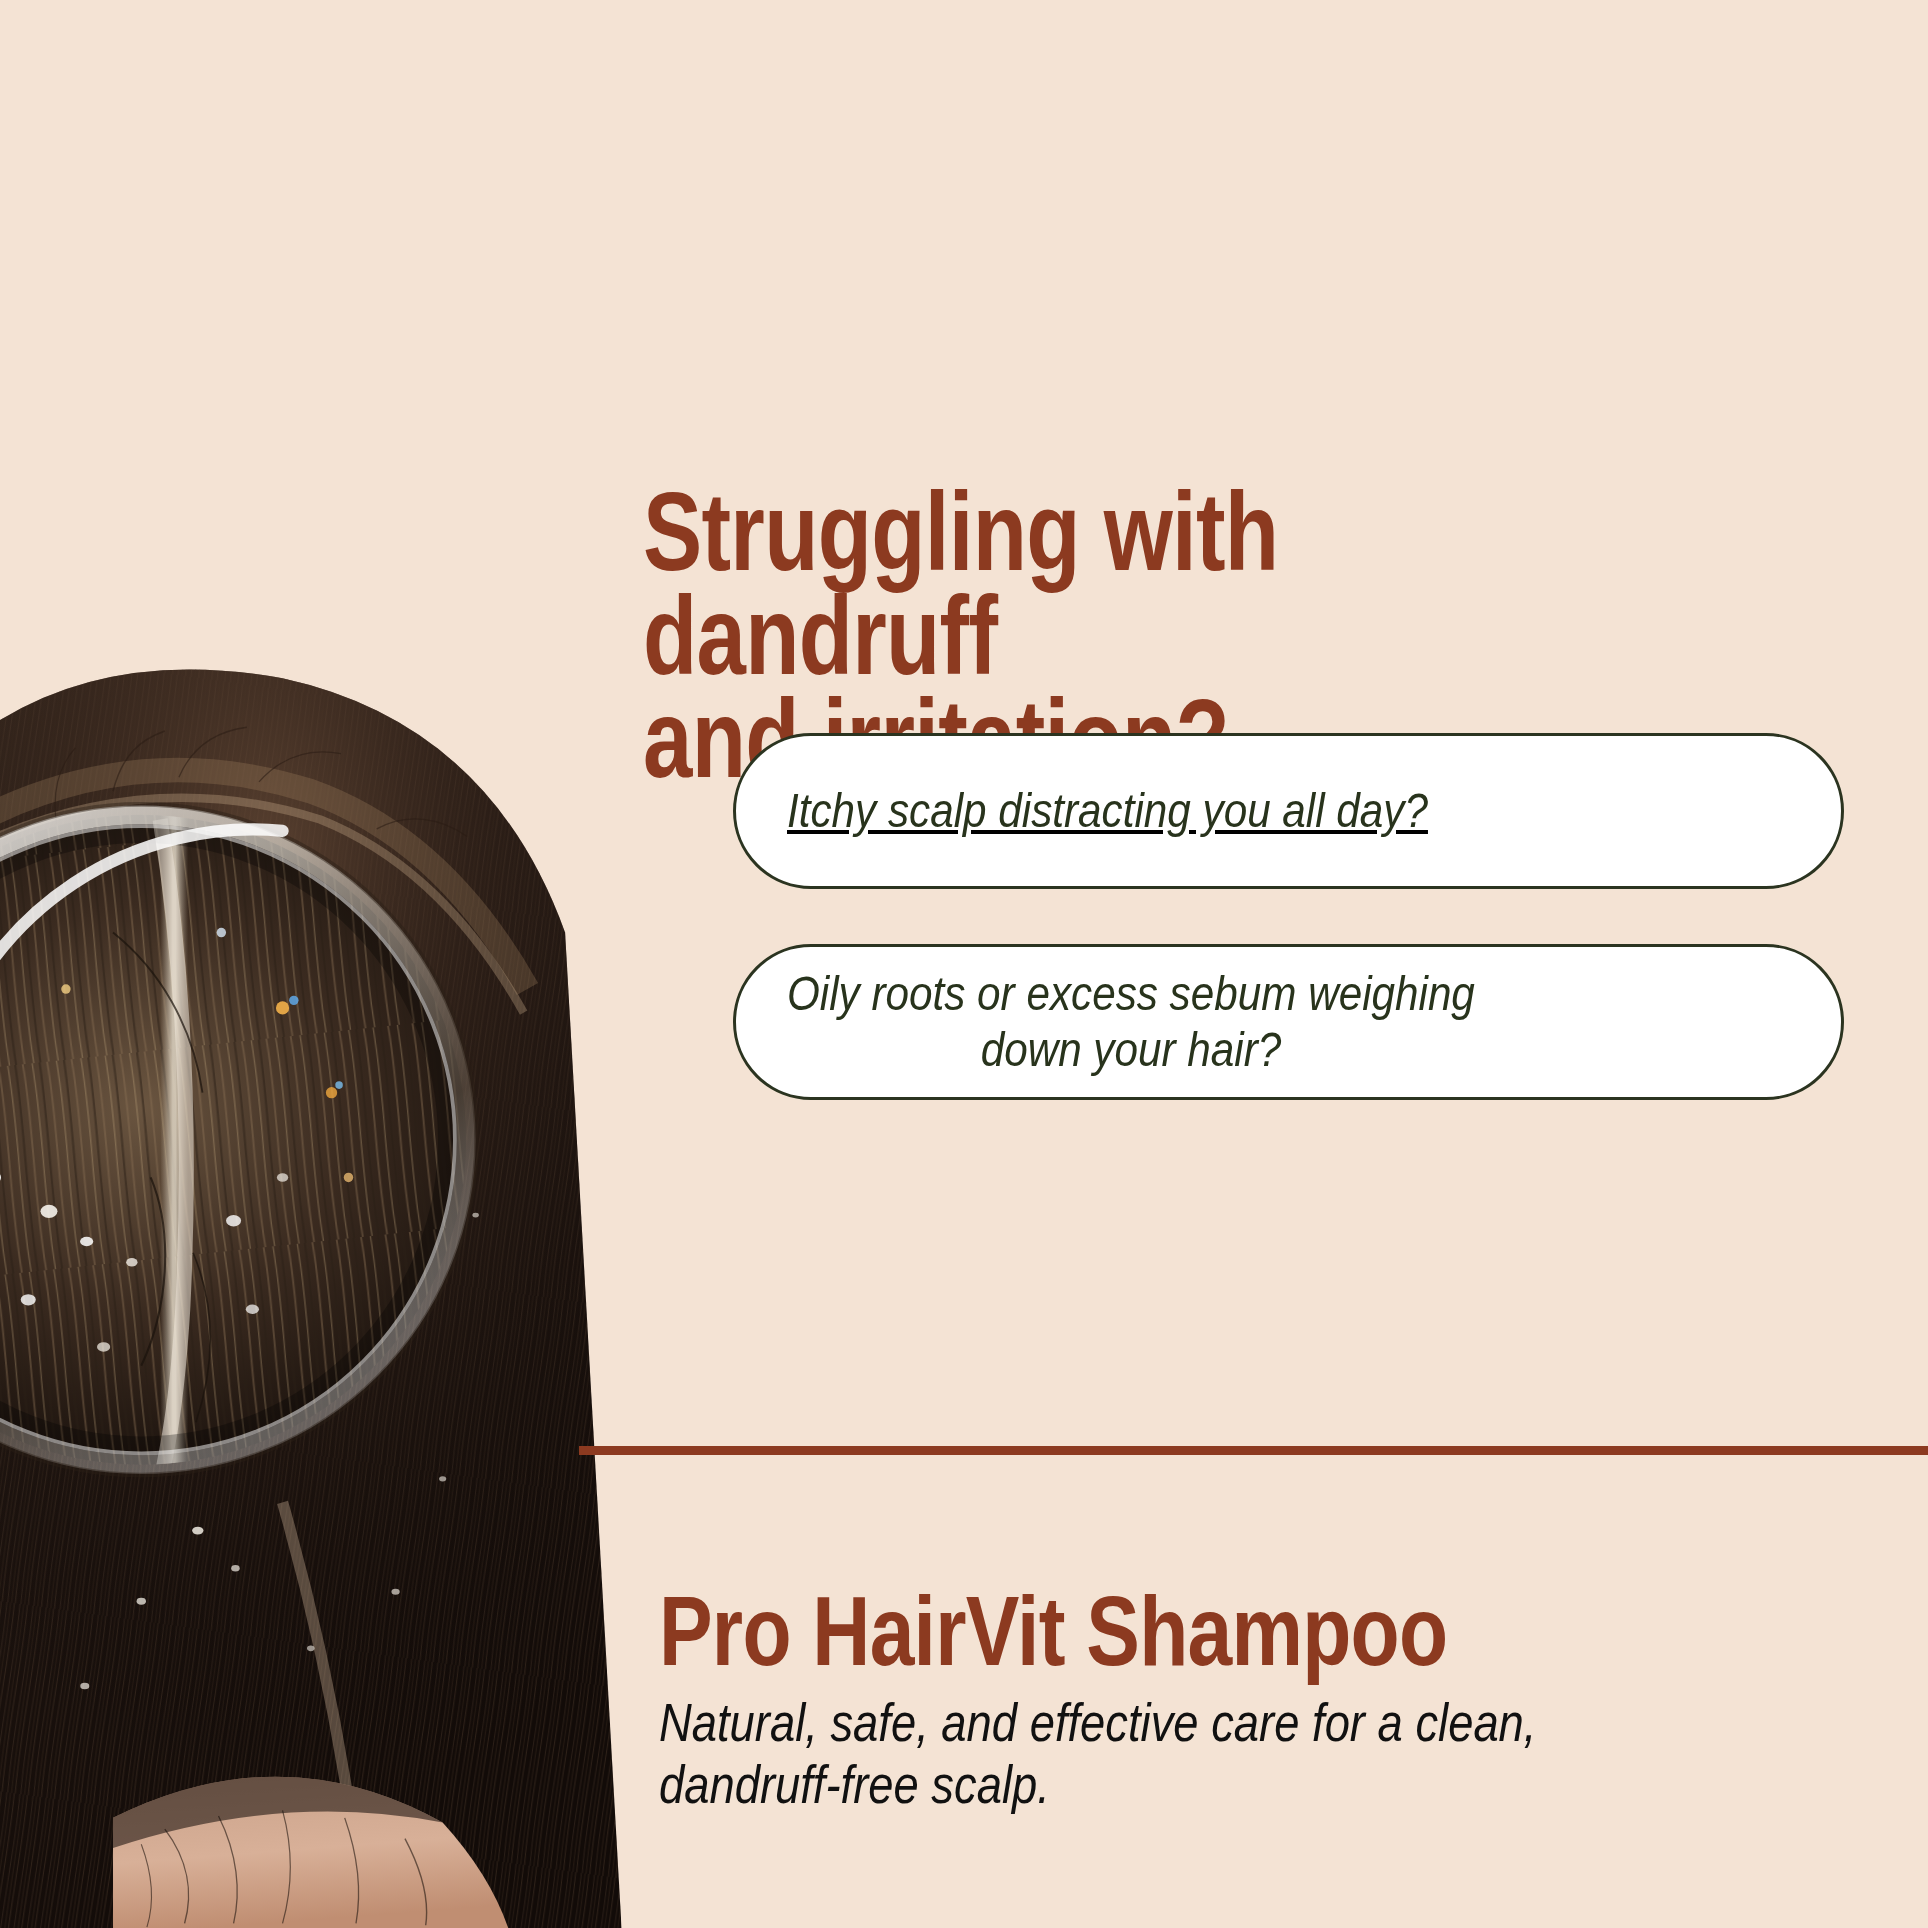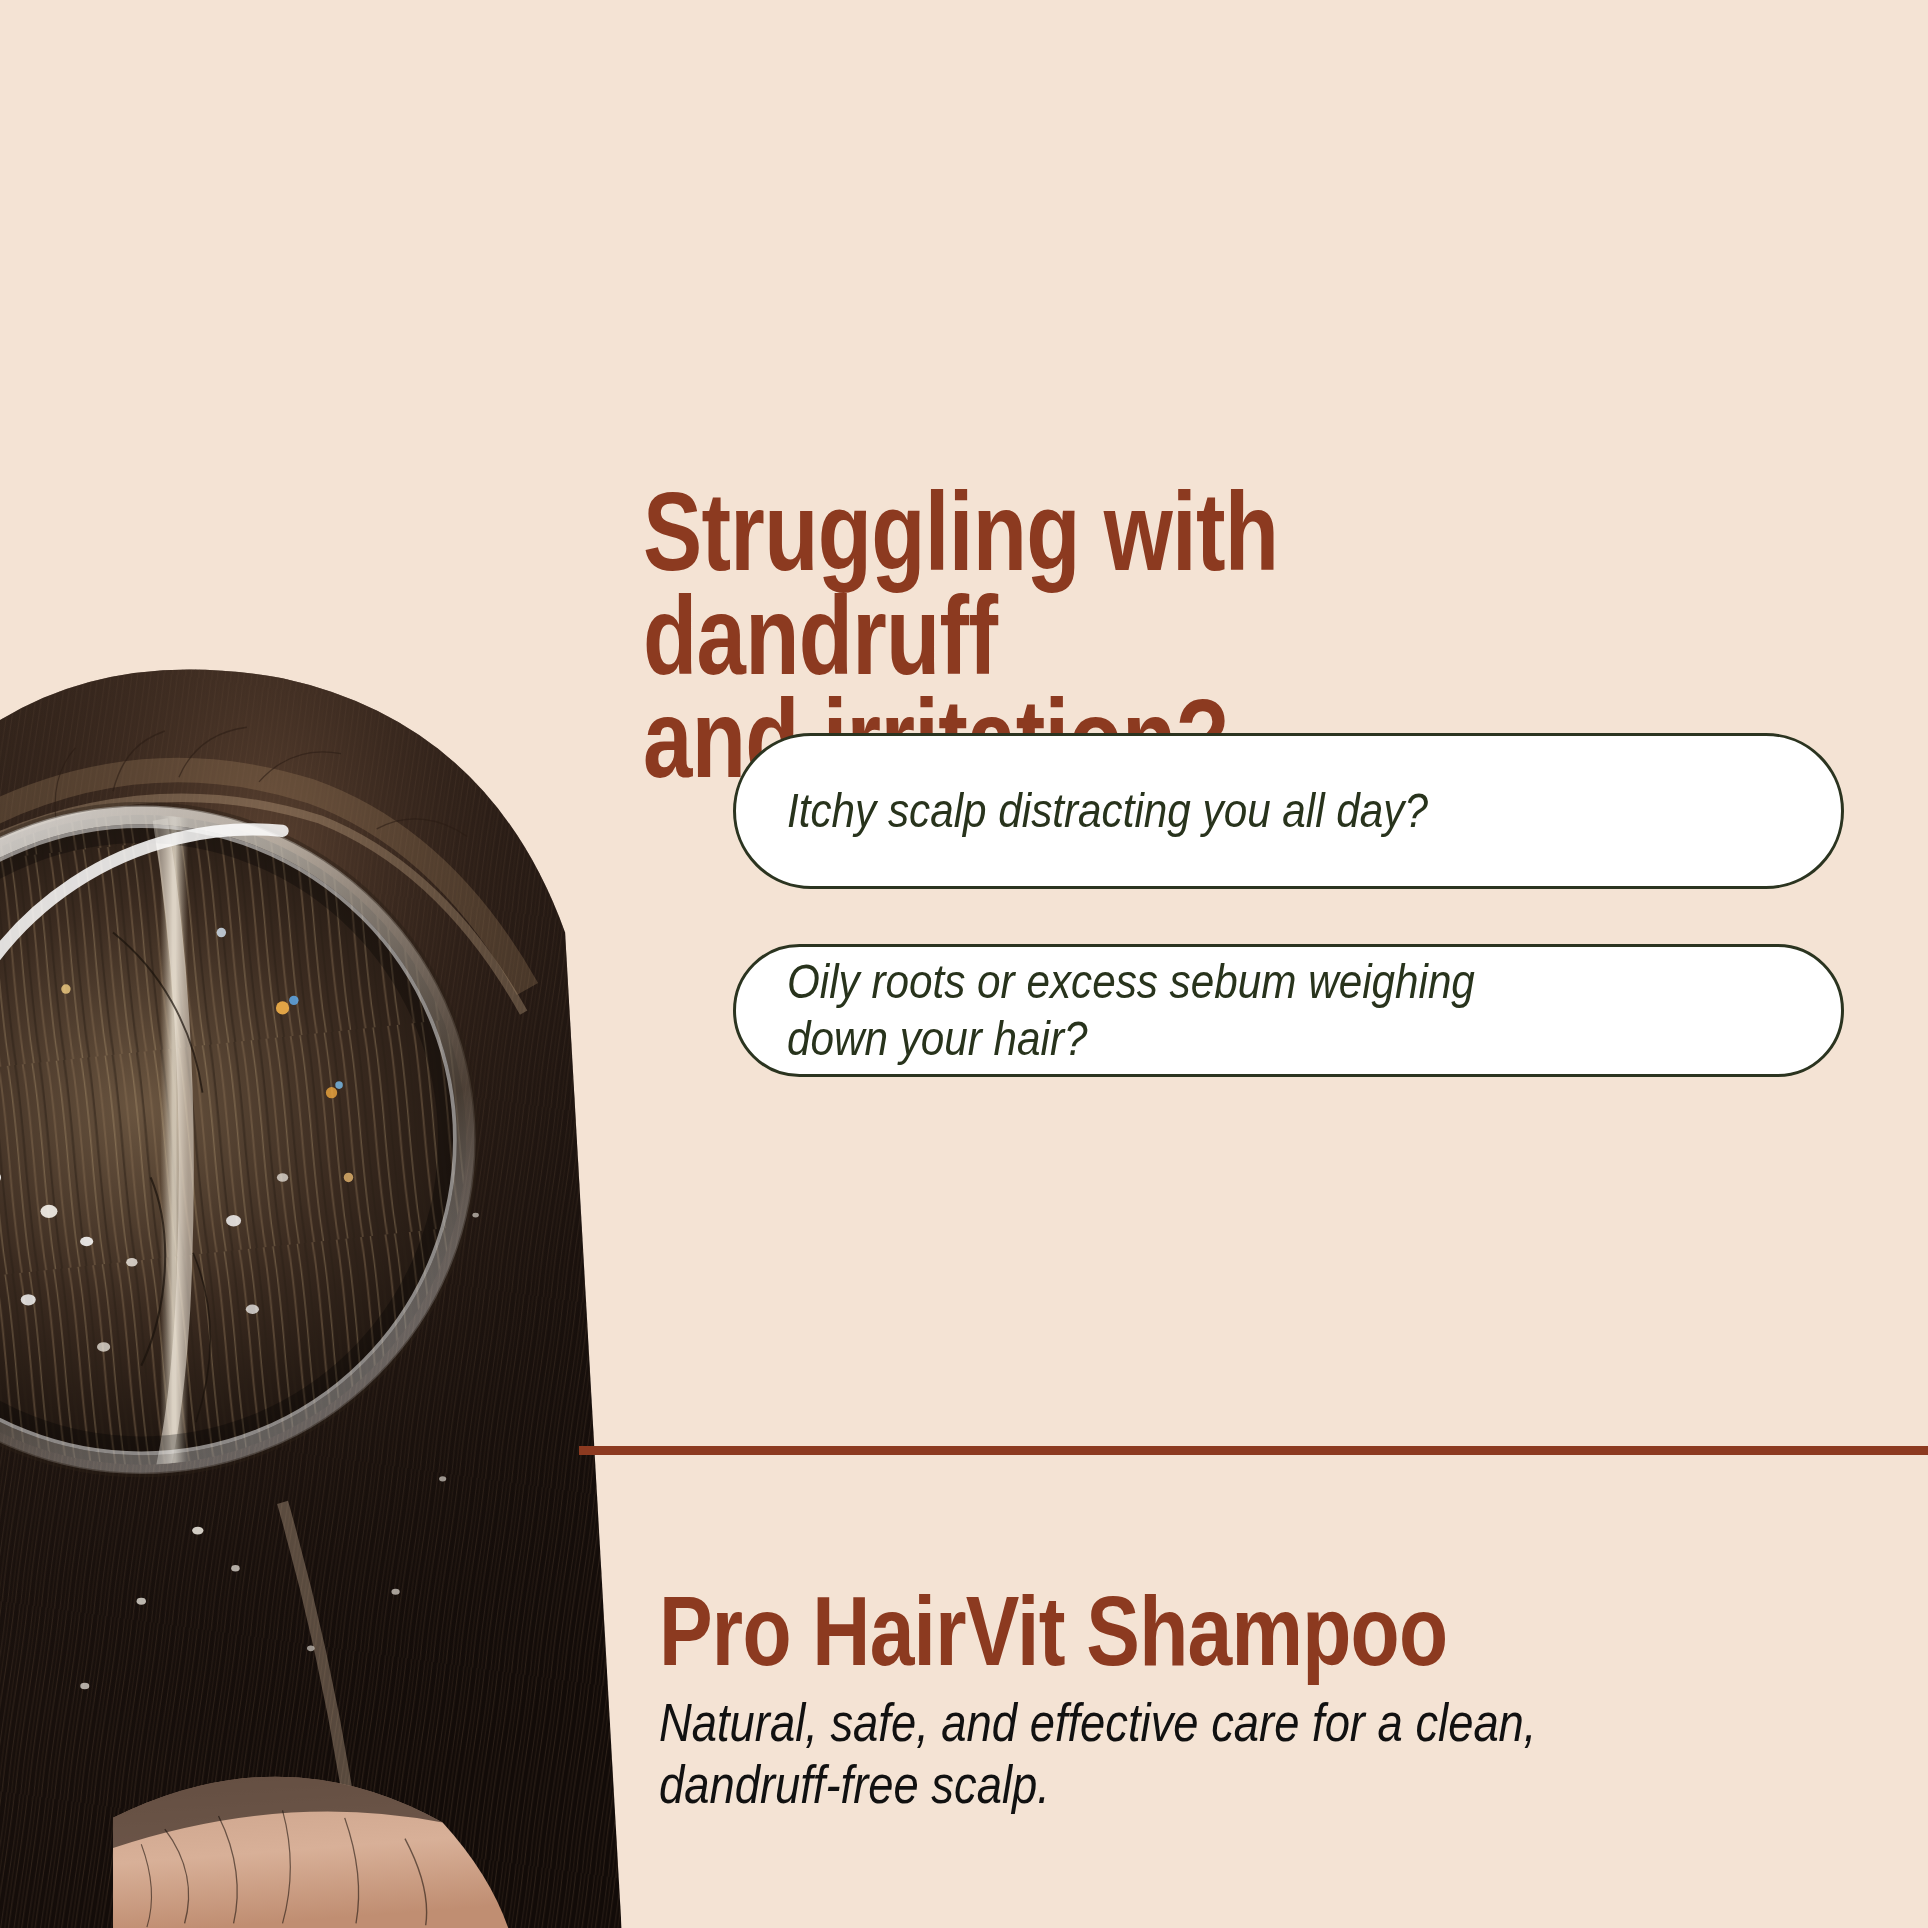--- a/index.html
+++ b/index.html
@@ -28,22 +28,22 @@
 
   #pills{ position:absolute; left:733px; top:733px; width:1111px; }
   .pill{
     box-sizing:border-box;
     background:#FFFFFF;
     border:3.8px solid #2B3420;
     border-radius:941px;
     display:flex; align-items:center;
     padding:0 51px;
   }
-  .pill.one-line{ height:156px; margin-bottom:55px; }
-  .pill.two-line{ height:133px; margin-bottom:55px; }
+  .pill.one-line{ height:156px; margin-bottom:55px;text-decoration:underline; }
+  .pill.two-line{ height:156px; margin-bottom:55px;text-align:center; }
   .pill-text{
     color:#28331C;
     font-size:48px; line-height:1.17;
     font-style:italic;
     transform:scaleX(0.88); transform-origin:left center;
     white-space:pre-line;
   }
 
   #divider{
     position:absolute; left:579px; top:1446px; width:1349px; height:8.5px;

